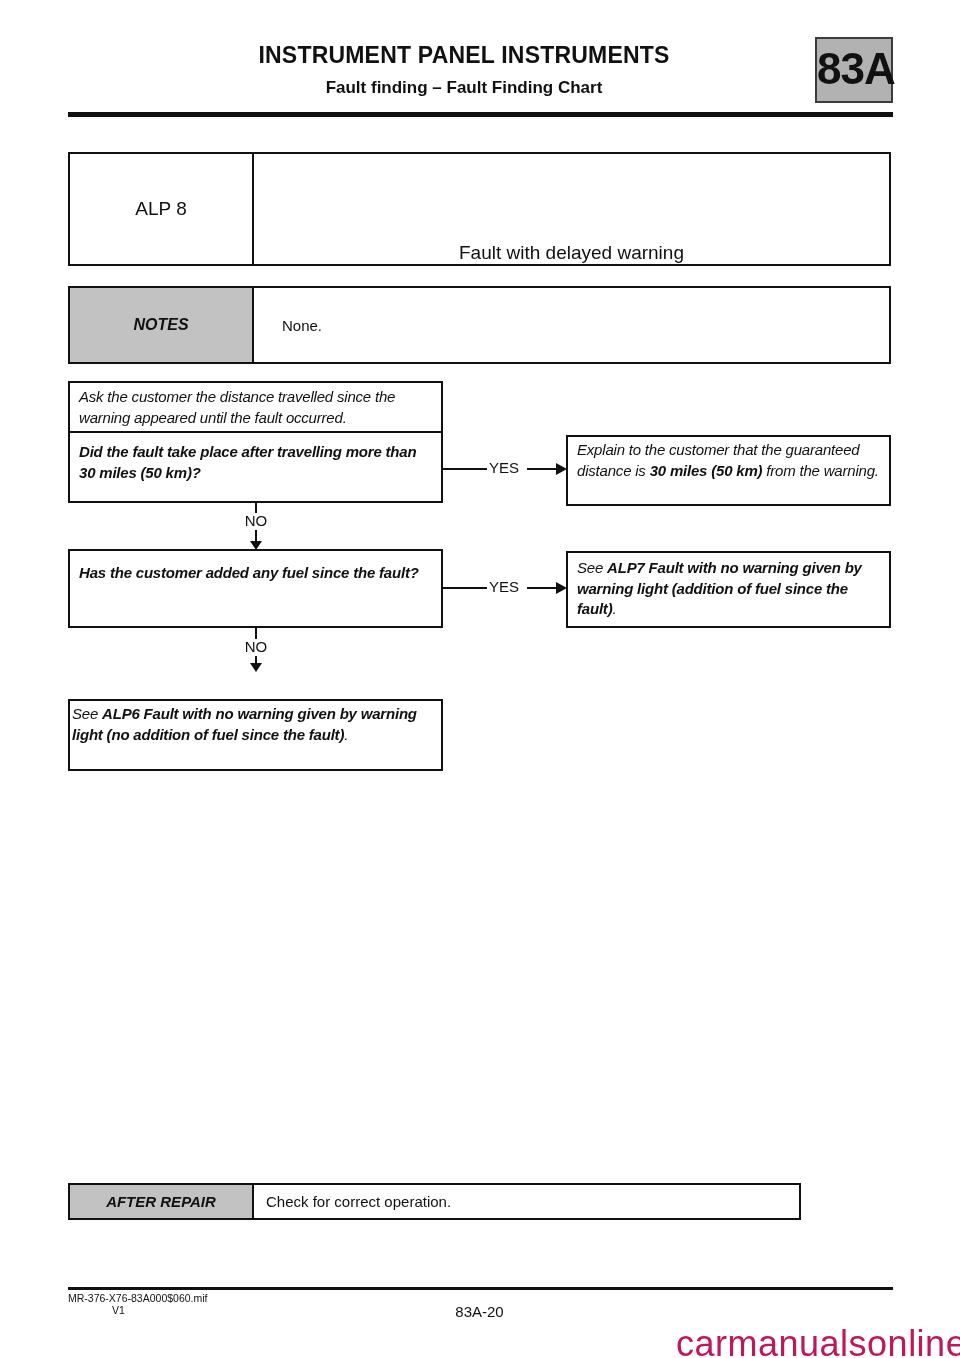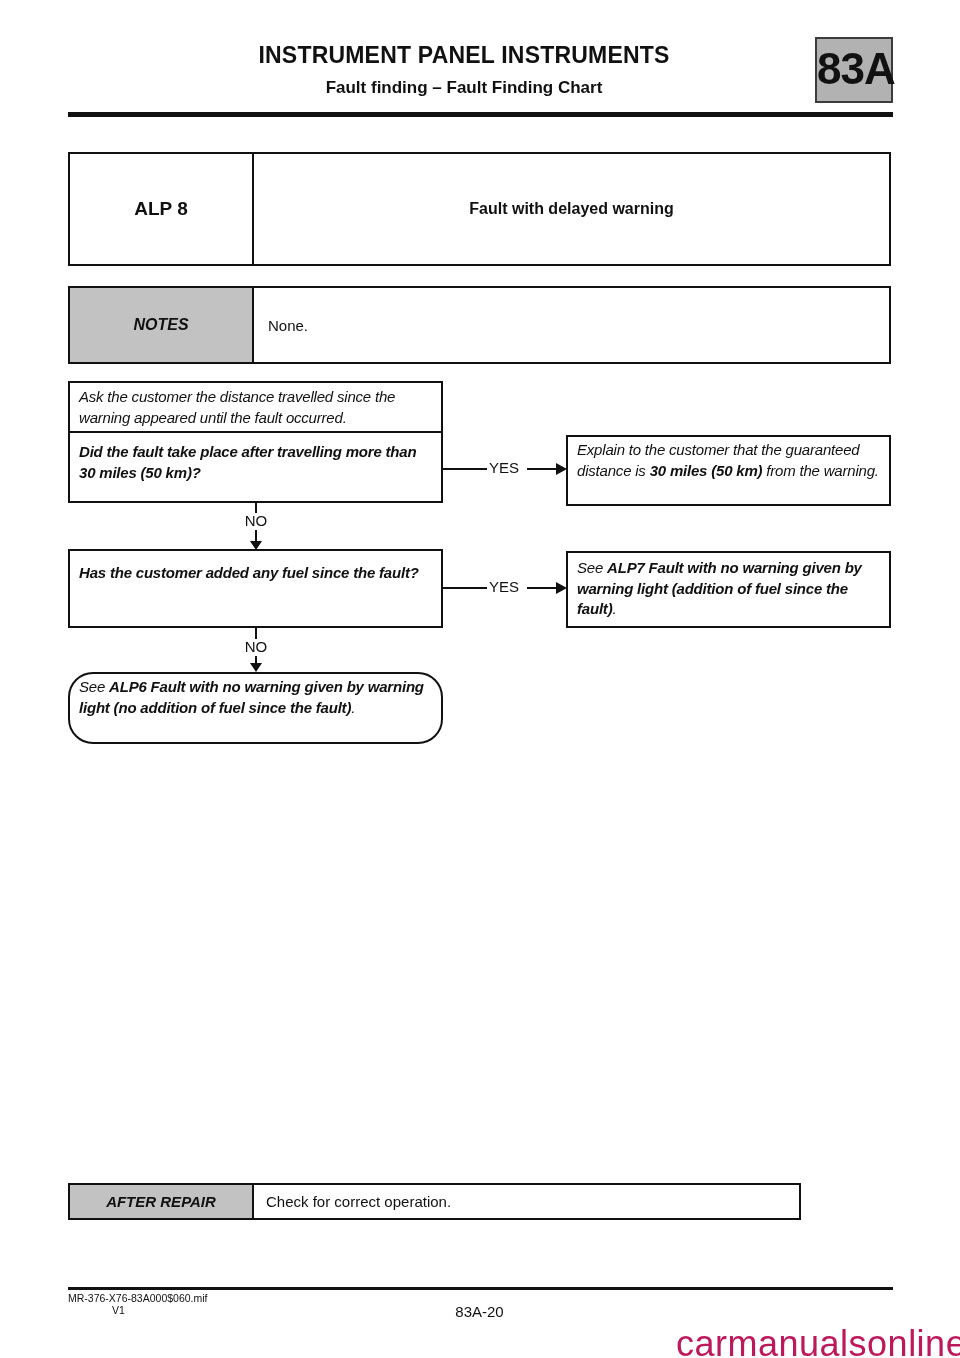--- a/index.html
+++ b/index.html
@@ -33,43 +33,43 @@
   .hdr-rule { left: 68px; top: 112px; width: 825px; height: 5px; background: #111; }
 
   
   .tbl { border: 2px solid #111; background: #fff; display: flex; }
   .tbl-left {
     width: 184px; flex: none; border-right: 2px solid #111;
     display: flex; align-items: center; justify-content: center;
   }
   .tbl-right { flex: 1; display: flex; align-items: center; }
   .alp-tbl { left: 68px; top: 152px; width: 823px; height: 114px; }
-  .alp-code { font-size: 19px; font-weight: bold; }
-  .alp-title { justify-content: center; font-size: 16px; font-weight: bold; }
+  .alp-code { font-size: 19px; font-weight: normal; }
+  .alp-title { justify-content: center; font-size: 19px; font-weight: normal; align-items: flex-end; }
   .notes-tbl { left: 68px; top: 286px; width: 823px; height: 78px; }
   .gray-cell { background: #c2c2c2; }
   .notes-label { font-size: 16px; font-weight: bold; font-style: italic; }
-  .notes-value { padding-left: 14px; font-size: 15px; }
+  .notes-value { padding-left: 28px; font-size: 15px; }
   .repair-tbl { left: 68px; top: 1183px; width: 733px; height: 37px; }
   .repair-label { font-size: 15px; font-weight: bold; font-style: italic; }
   .repair-value { padding-left: 12px; font-size: 15px; }
 
   
   .fbox {
     position: absolute; border: 2px solid #111; background: #fff;
     font-size: 15px; line-height: 1.38; letter-spacing: -0.2px; font-style: italic;
   }
   .bold { font-weight: bold; }
   .box-a { left: 68px; top: 381px; width: 375px; height: 122px; }
   .box-a .cell-top { height: 50px; border-bottom: 2px solid #111; padding: 4px 9px; }
   .box-a .cell-bottom { padding: 9px 9px; font-weight: bold; }
   .box-b { left: 566px; top: 435px; width: 325px; height: 71px; padding: 3px 9px; }
   .box-c { left: 68px; top: 549px; width: 375px; height: 79px; padding: 12px 9px; font-weight: bold; }
   .box-d { left: 566px; top: 551px; width: 325px; height: 77px; padding: 5px 9px; }
-  .box-e { left: 68px; top: 672px; width: 375px; height: 72px; padding: 3px 9px; border-radius: 25px; }
+  .box-e { left: 68px; top: 699px; width: 375px; height: 72px; padding: 3px 2px; }
 
   .hline { position: absolute; height: 2px; background: #111; }
   .vline { position: absolute; width: 2px; background: #111; }
   .tri-right {
     position: absolute; width: 0; height: 0;
     border-left: 11px solid #111; border-top: 6px solid transparent; border-bottom: 6px solid transparent;
   }
   .tri-down {
     position: absolute; width: 0; height: 0;
     border-top: 9px solid #111; border-left: 6px solid transparent; border-right: 6px solid transparent;

